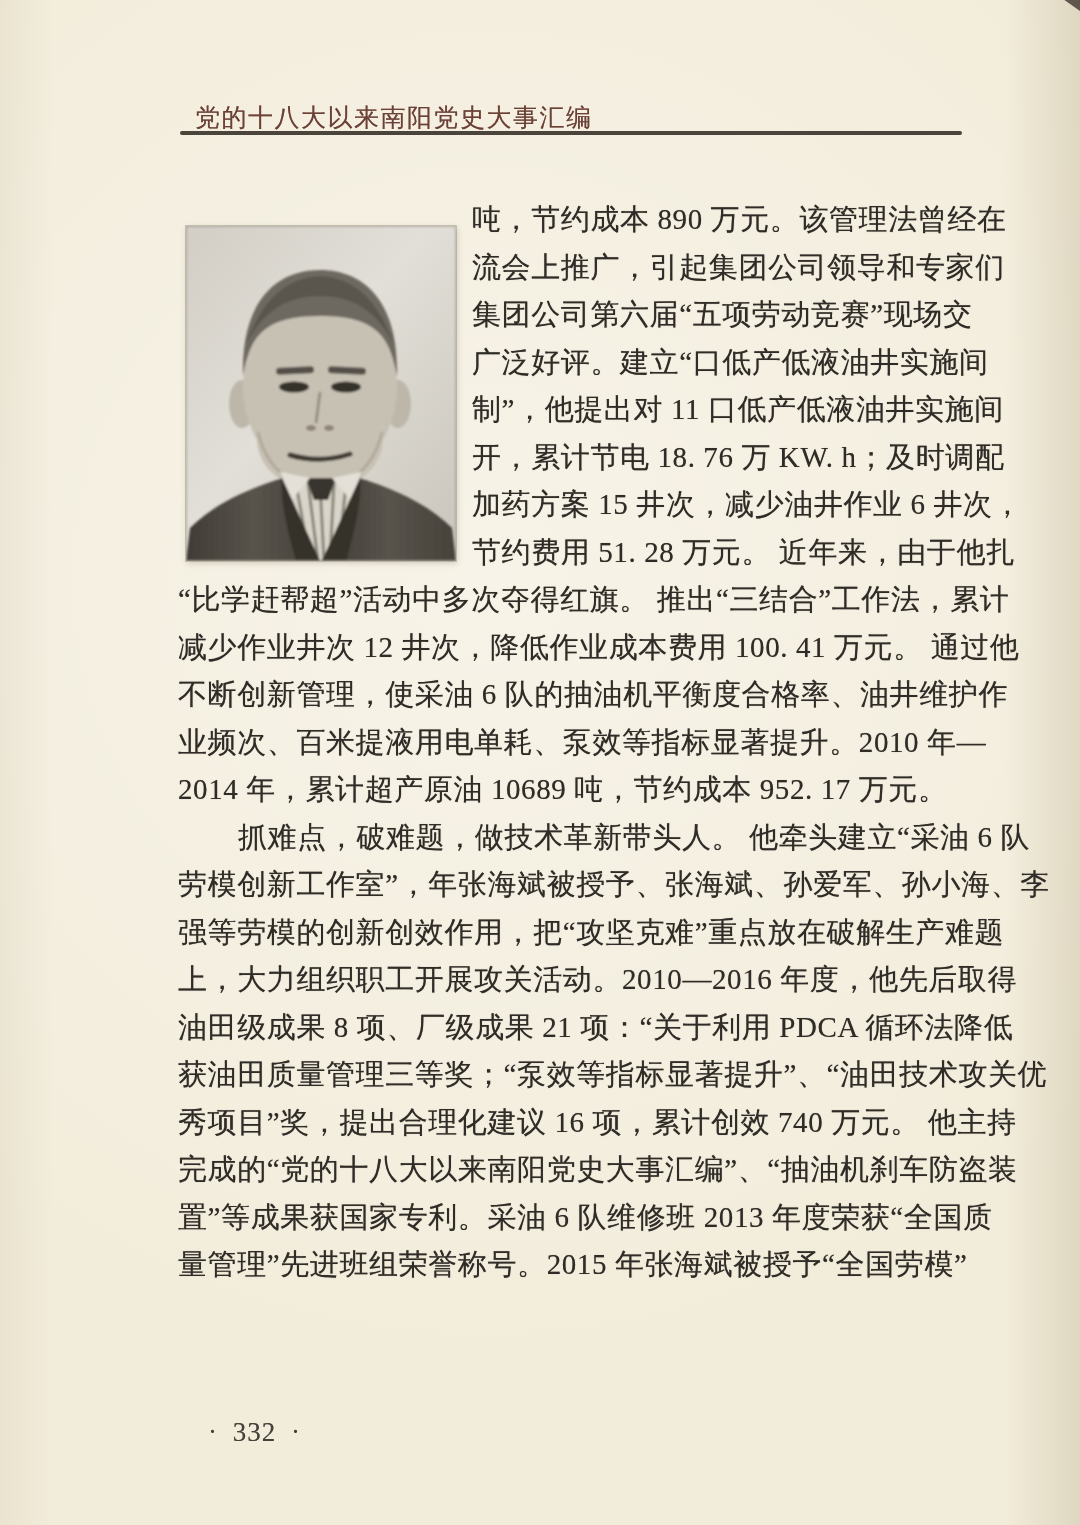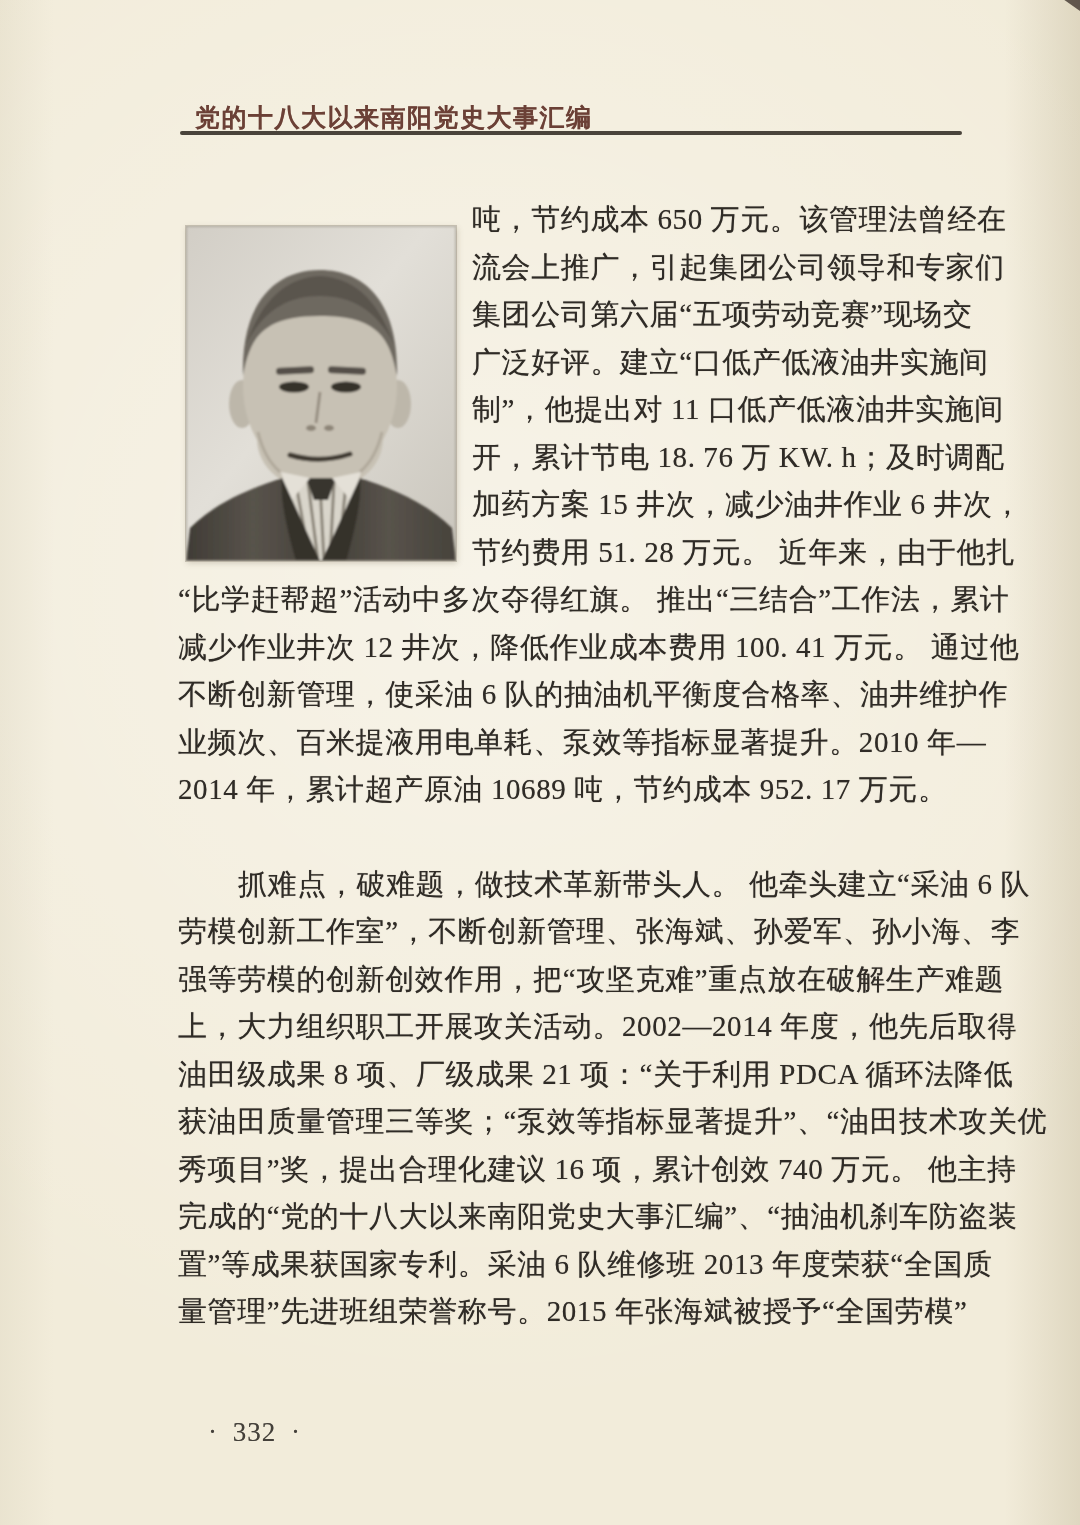--- a/index.html
+++ b/index.html
@@ -15,39 +15,39 @@
       linear-gradient(to right, rgba(160,150,115,.10), rgba(0,0,0,0) 5%),
       radial-gradient(120% 85% at 45% 38%, rgba(255,255,255,.38), rgba(255,255,255,0) 65%),
       var(--paper);
   }
   .corner-artifact{
     position:absolute;top:0;right:0;width:24px;height:11px;
     background:#4a4038;clip-path:polygon(35% 0,100% 0,100% 100%);opacity:.85;
   }
   .book-title{
     position:absolute;left:195px;top:101px;
-    font-size:25px;font-weight:bold;letter-spacing:1.5px;
+    font-size:25px;font-weight:normal;letter-spacing:1.5px;
     color:var(--header-text);
     text-shadow:0 0 .6px rgba(107,64,54,.6);
     text-align:center;
   }
   .header-rule{
     position:absolute;left:180px;top:131px;width:782px;height:4px;
     background:var(--rule);border-radius:2px;opacity:.92;
   }
   .body-text{
     position:absolute;left:178px;top:196px;width:845px;
     color:var(--body-text);
   }
   .line{
     height:47.5px;line-height:47.5px;font-size:29px;
     white-space:nowrap;letter-spacing:.6px;
     text-shadow:0 0 .7px rgba(47,43,38,.55);
   }
-  .para2 .line:first-child{text-indent:60px;margin-top:47px;}
+  .para2 .line:first-child{text-indent:60px;}
   .photo{
     float:left;width:270px;height:335px;margin:30px 16px 14px 8px;
     background:#dcd8d0;box-shadow:0 0 0 1px rgba(120,112,98,.35), 1px 2px 6px rgba(90,80,60,.25);
   }
   .photo svg{display:block;width:270px;height:335px;}
   .page-number{
     position:absolute;left:208px;top:1417px;
     font-size:27px;color:var(--muted);word-spacing:7px;letter-spacing:1px;
     text-shadow:0 0 .6px rgba(68,64,58,.5);
   }
@@ -131,42 +131,42 @@
           <path d="M270,335 L266,302 C240,276 204,262 174,252 L136,335 Z" fill="url(#jk)"></path>
 
           <path d="M96,252 L134,335 L110,335 C100,300 94,272 96,252 Z" fill="#343029"></path>
           <path d="M174,252 L136,335 L160,335 C170,300 176,272 174,252 Z" fill="#343029"></path>
 
           <rect width="270" height="335" fill="none" stroke="#9b9487" stroke-width="2" opacity=".6"></rect>
         </g>
       </svg>
     </figure>
     <div class="lines">
-        <div class="line">吨，节约成本 650 万元。该管理法曾经在</div>
+        <div class="line">吨，节约成本 890 万元。该管理法曾经在</div>
         <div class="line">流会上推广，引起集团公司领导和专家们</div>
         <div class="line">集团公司第六届“五项劳动竞赛”现场交</div>
         <div class="line">广泛好评。建立“口低产低液油井实施间</div>
         <div class="line">制”，他提出对 11 口低产低液油井实施间</div>
         <div class="line">开，累计节电 18. 76 万 KW. h；及时调配</div>
         <div class="line">加药方案 15 井次，减少油井作业 6 井次，</div>
         <div class="line">节约费用 51. 28 万元。 近年来，由于他扎</div>
         <div class="line">“比学赶帮超”活动中多次夺得红旗。 推出“三结合”工作法，累计</div>
         <div class="line">减少作业井次 12 井次，降低作业成本费用 100. 41 万元。 通过他</div>
         <div class="line">不断创新管理，使采油 6 队的抽油机平衡度合格率、油井维护作</div>
         <div class="line">业频次、百米提液用电单耗、泵效等指标显著提升。2010 年—</div>
         <div class="line">2014 年，累计超产原油 10689 吨，节约成本 952. 17 万元。</div>
       </div>
   </section>
 
   <section class="para para2">
     <div class="lines">
         <div class="line">抓难点，破难题，做技术革新带头人。 他牵头建立“采油 6 队</div>
-        <div class="line">劳模创新工作室”，不断创新管理、张海斌、孙爱军、孙小海、李</div>
+        <div class="line">劳模创新工作室”，年张海斌被授予、张海斌、孙爱军、孙小海、李</div>
         <div class="line">强等劳模的创新创效作用，把“攻坚克难”重点放在破解生产难题</div>
-        <div class="line">上，大力组织职工开展攻关活动。2002—2014 年度，他先后取得</div>
+        <div class="line">上，大力组织职工开展攻关活动。2010—2016 年度，他先后取得</div>
         <div class="line">油田级成果 8 项、厂级成果 21 项：“关于利用 PDCA 循环法降低</div>
         <div class="line">获油田质量管理三等奖；“泵效等指标显著提升”、“油田技术攻关优</div>
         <div class="line">秀项目”奖，提出合理化建议 16 项，累计创效 740 万元。 他主持</div>
         <div class="line">完成的“党的十八大以来南阳党史大事汇编”、“抽油机刹车防盗装</div>
         <div class="line">置”等成果获国家专利。采油 6 队维修班 2013 年度荣获“全国质</div>
         <div class="line">量管理”先进班组荣誉称号。2015 年张海斌被授予“全国劳模”</div>
       </div>
   </section>
 </main>
 

